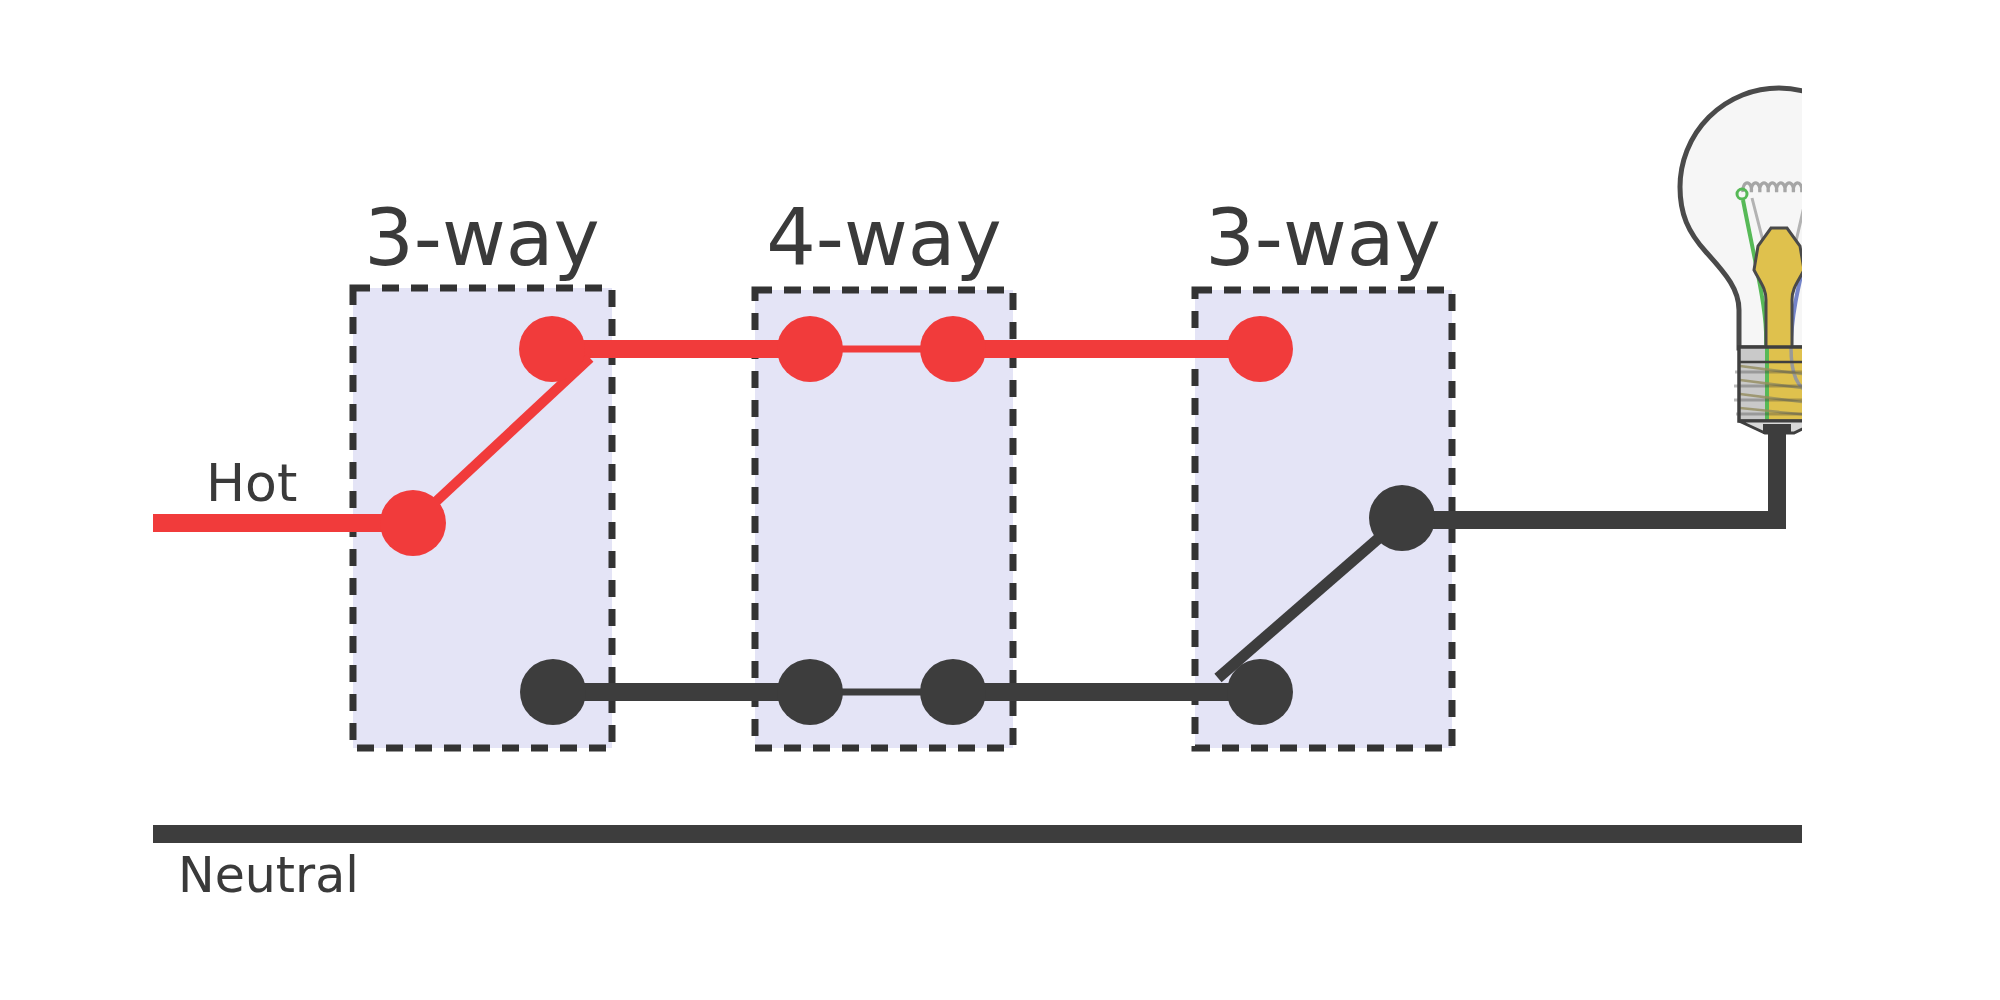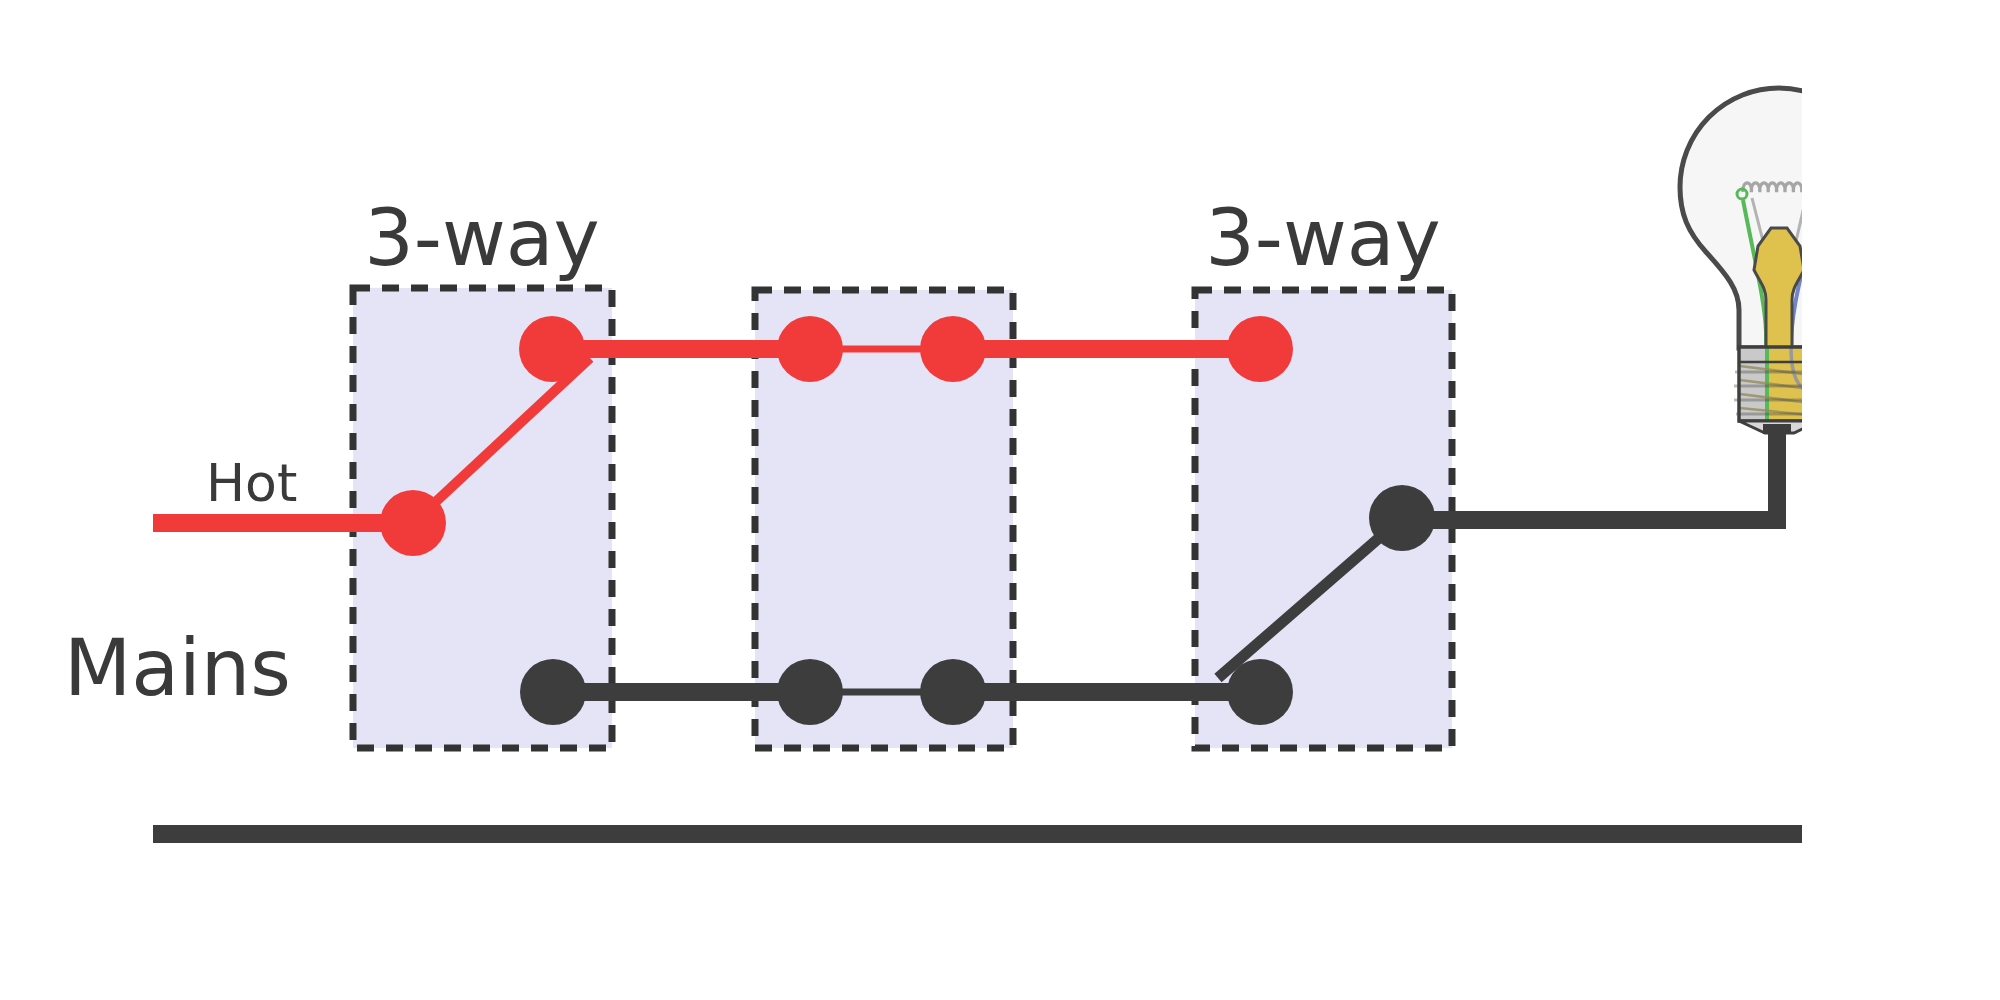--- a/index.html
+++ b/index.html
@@ -107,16 +107,17 @@
 
       <rect x="1739" y="347" width="80" height="74" fill="none" stroke="#3f3f3f" stroke-width="3.5"></rect>
       <line x1="1739" y1="362" x2="1819" y2="362" stroke="#3f3f3f" stroke-width="2.5"></line>
 
       <path d="M1739 421 L1819 421 L1794 433 L1765 433 Z" fill="#d8d8d8" stroke="#3f3f3f" stroke-width="3"></path>
       <rect x="1763" y="424" width="28" height="10" fill="#3d3d3d"></rect>
     </g>
   </svg>
 
   <div class="lbl sw-label sw1">3-way</div>
+  <div class="lbl sw-label sw2">4-way</div>
   <div class="lbl sw-label sw3">3-way</div>
   <div class="lbl lbl-hot">Hot</div>
-  <div class="lbl lbl-mains">Mains</div>
+  <div class="lbl lbl-neutral">Neutral</div>
 </div>
 
 </body></html>

